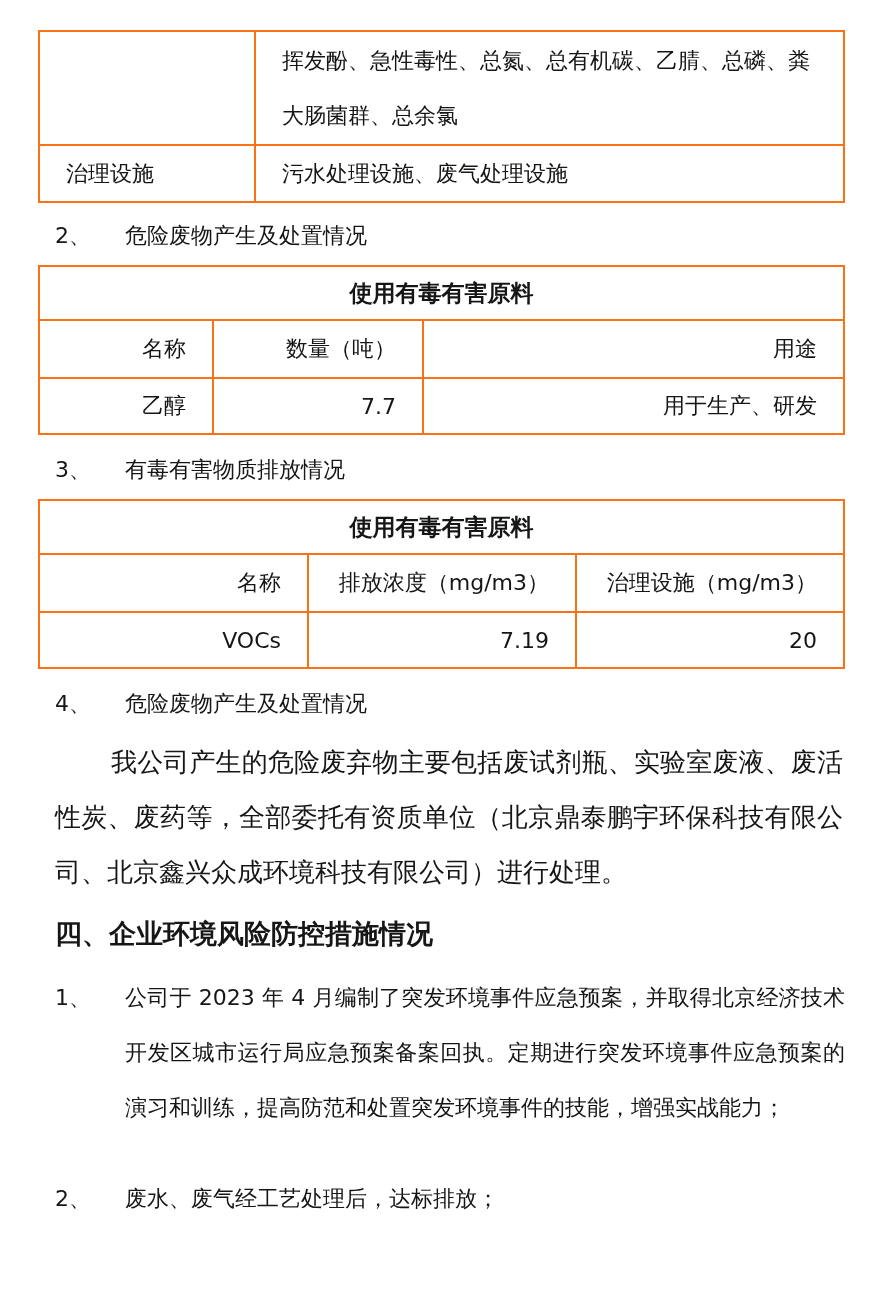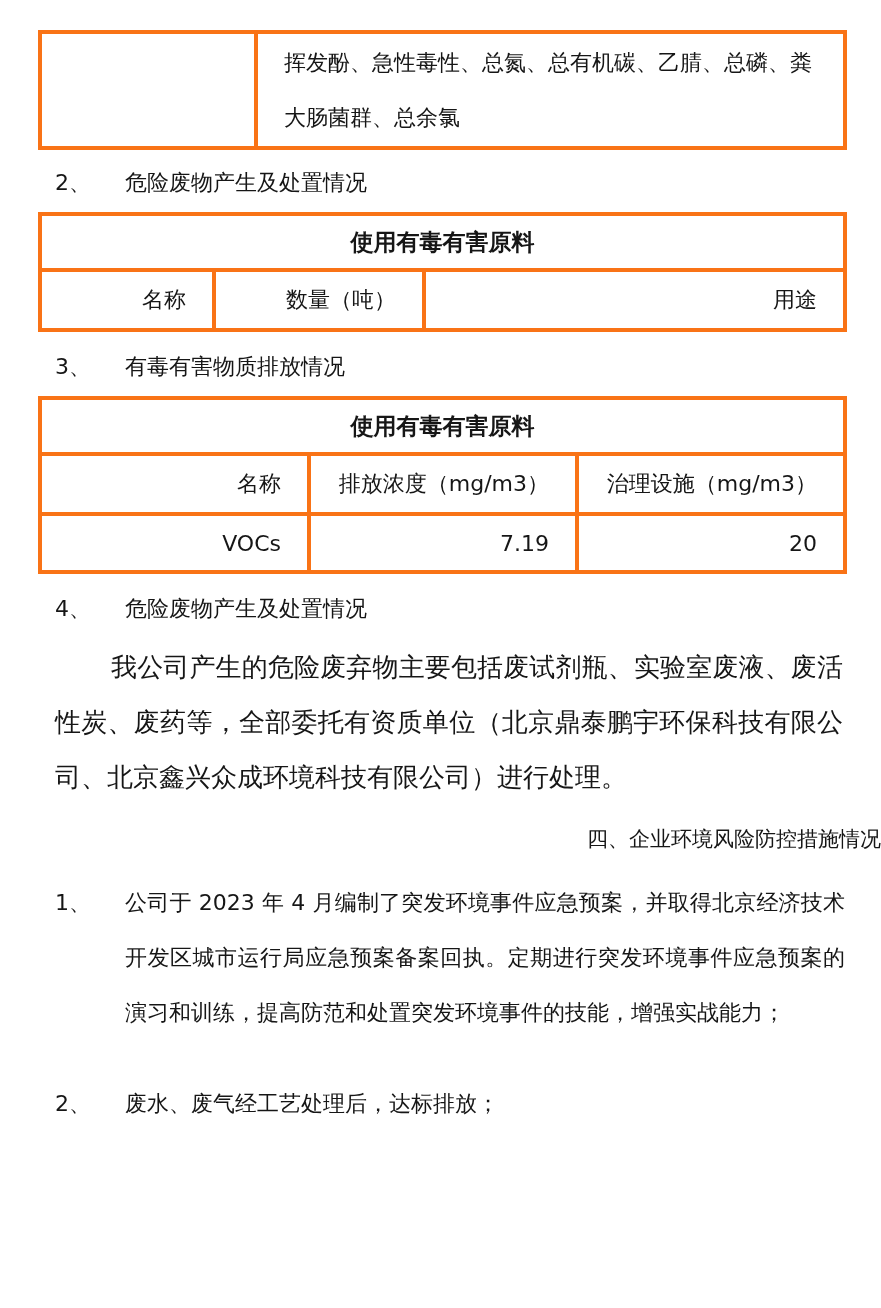--- a/index.html
+++ b/index.html
@@ -18,21 +18,21 @@
   }
   
   table.tbl {
     border-collapse: collapse;
     table-layout: fixed;
     margin-left: 38px;
     width: 805px;
     background: #ffffff;
   }
   table.tbl td, table.tbl th {
-    border: 4px solid #f97316;
+    border: 2px solid #f97316;
     font-size: 22px;
     font-weight: normal;
     padding: 0 26px;
     overflow: hidden;
   }
   table.t1 { margin-top: 30px; }
   table.t1 td { text-align: left; vertical-align: middle; line-height: 55px; }
   table.t1 tr.r1 td { height: 112px; }
   table.t1 tr.r2 td { height: 53px; }
 
@@ -67,24 +67,23 @@
   .para {
     margin: 8px 0 0 55px;
     width: 788px;
     font-size: 26px;
     line-height: 55px;
     text-align: justify;
     text-indent: 56px;
   }
   .boldhead {
     margin: 10px 0 0 55px;
-    font-size: 21px;
-    font-weight: normal;
+    font-size: 27px;
+    font-weight: bold;
     line-height: 48px;
-    text-align: right;
   }
   .listitem {
     display: flex;
     margin-left: 55px;
     width: 790px;
     font-size: 22px;
     line-height: 55px;
   }
   .listitem .num { flex: 0 0 70px; }
   .listitem .txt { flex: 1; text-align: justify; }
@@ -99,20 +98,24 @@
   <table class="tbl t1">
     <colgroup>
         <col style="width:216px">
         <col style="width:589px">
       </colgroup>
     <tbody>
       <tr class="r1">
         <td></td>
         <td>挥发酚、急性毒性、总氮、总有机碳、乙腈、总磷、粪大肠菌群、总余氯</td>
       </tr>
+      <tr class="r2">
+        <td>治理设施</td>
+        <td>污水处理设施、废气处理设施</td>
+      </tr>
     </tbody>
   </table>
 
   <div class="numline s2">
     <span class="num">2、</span>
     <span class="ttl">危险废物产生及处置情况</span>
   </div>
 
   <table class="tbl t2">
     <colgroup>
@@ -121,20 +124,25 @@
         <col style="width:421px">
       </colgroup>
     <tbody>
       <tr>
         <th class="tblTitle" colspan="3">使用有毒有害原料</th>
       </tr>
       <tr class="hdr">
         <td>名称</td>
         <td>数量（吨）</td>
         <td>用途</td>
+      </tr>
+      <tr class="data">
+        <td>乙醇</td>
+        <td>7.7</td>
+        <td>用于生产、研发</td>
       </tr>
     </tbody>
   </table>
 
   <div class="numline s3">
     <span class="num">3、</span>
     <span class="ttl">有毒有害物质排放情况</span>
   </div>
 
   <table class="tbl t3">

